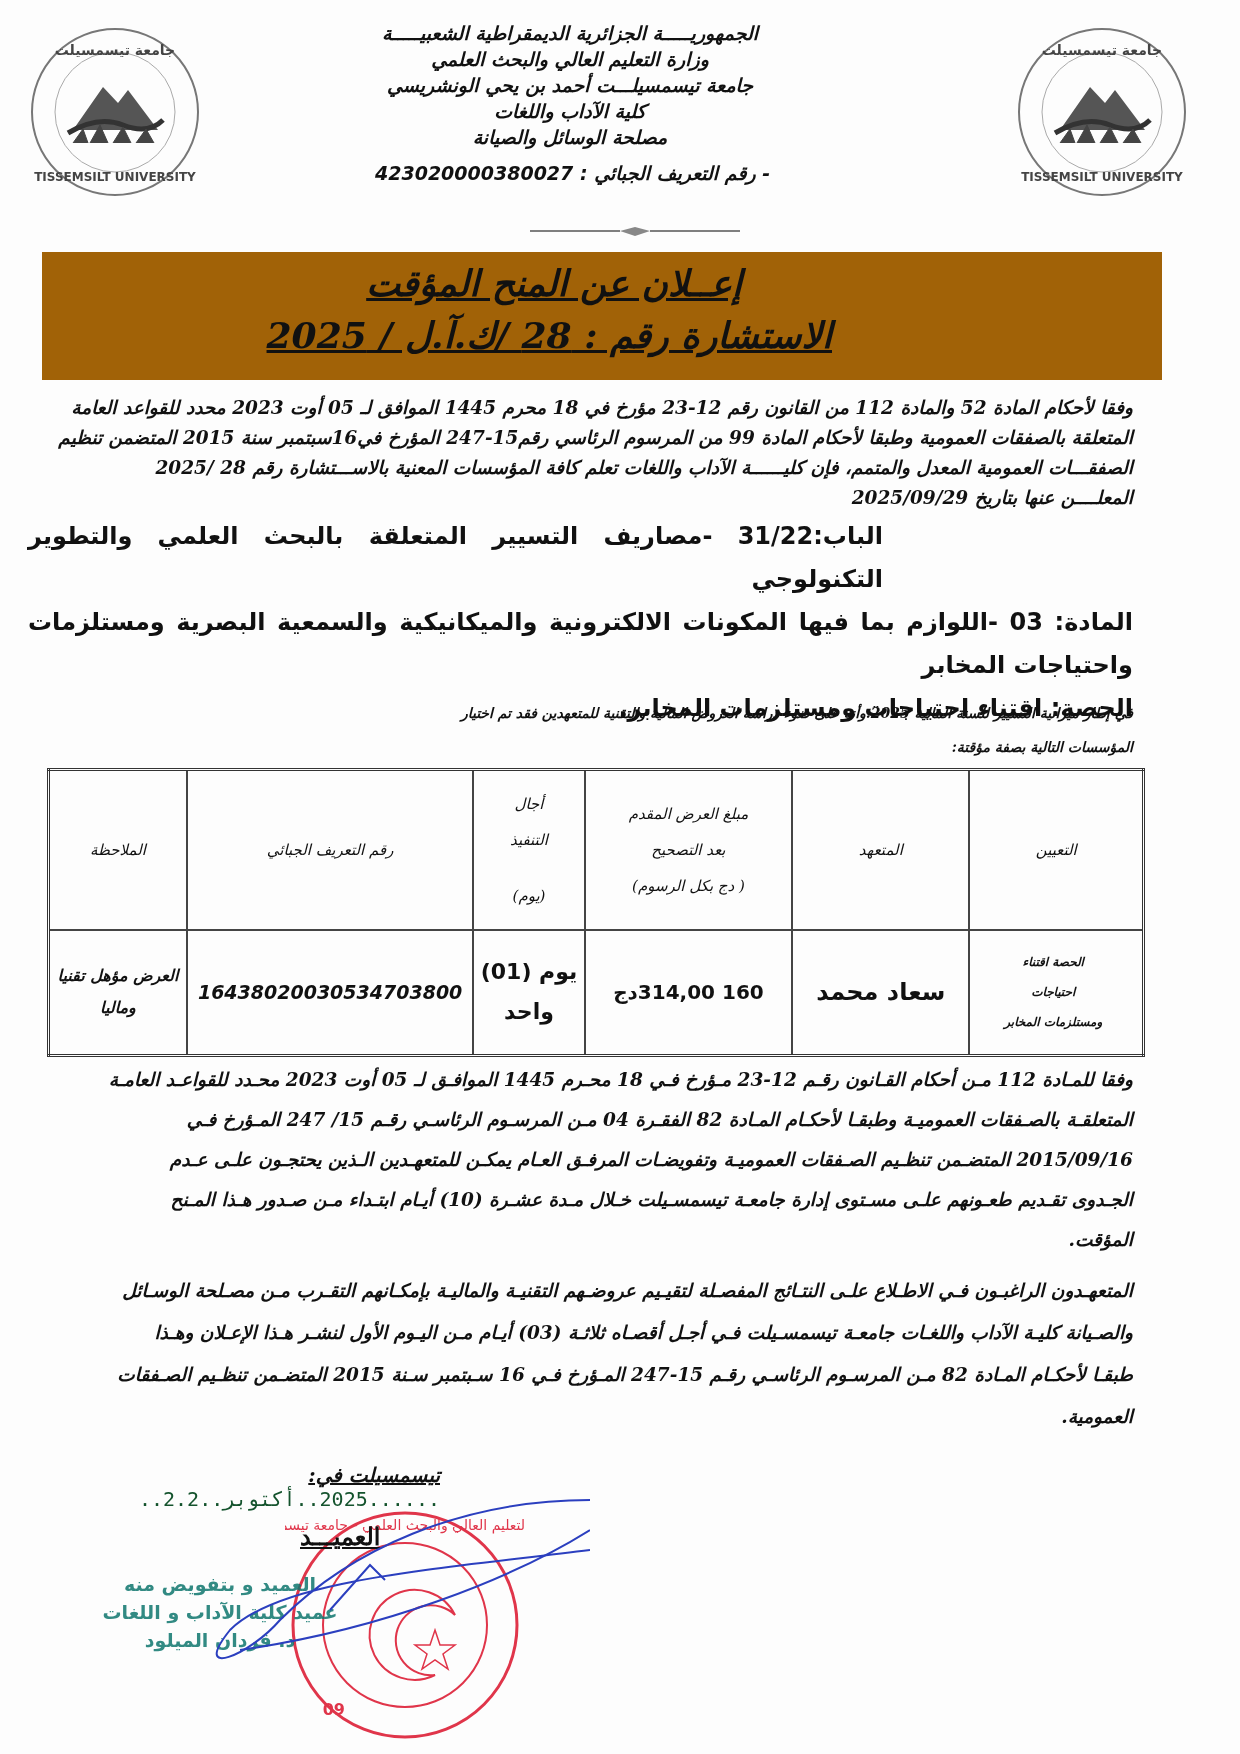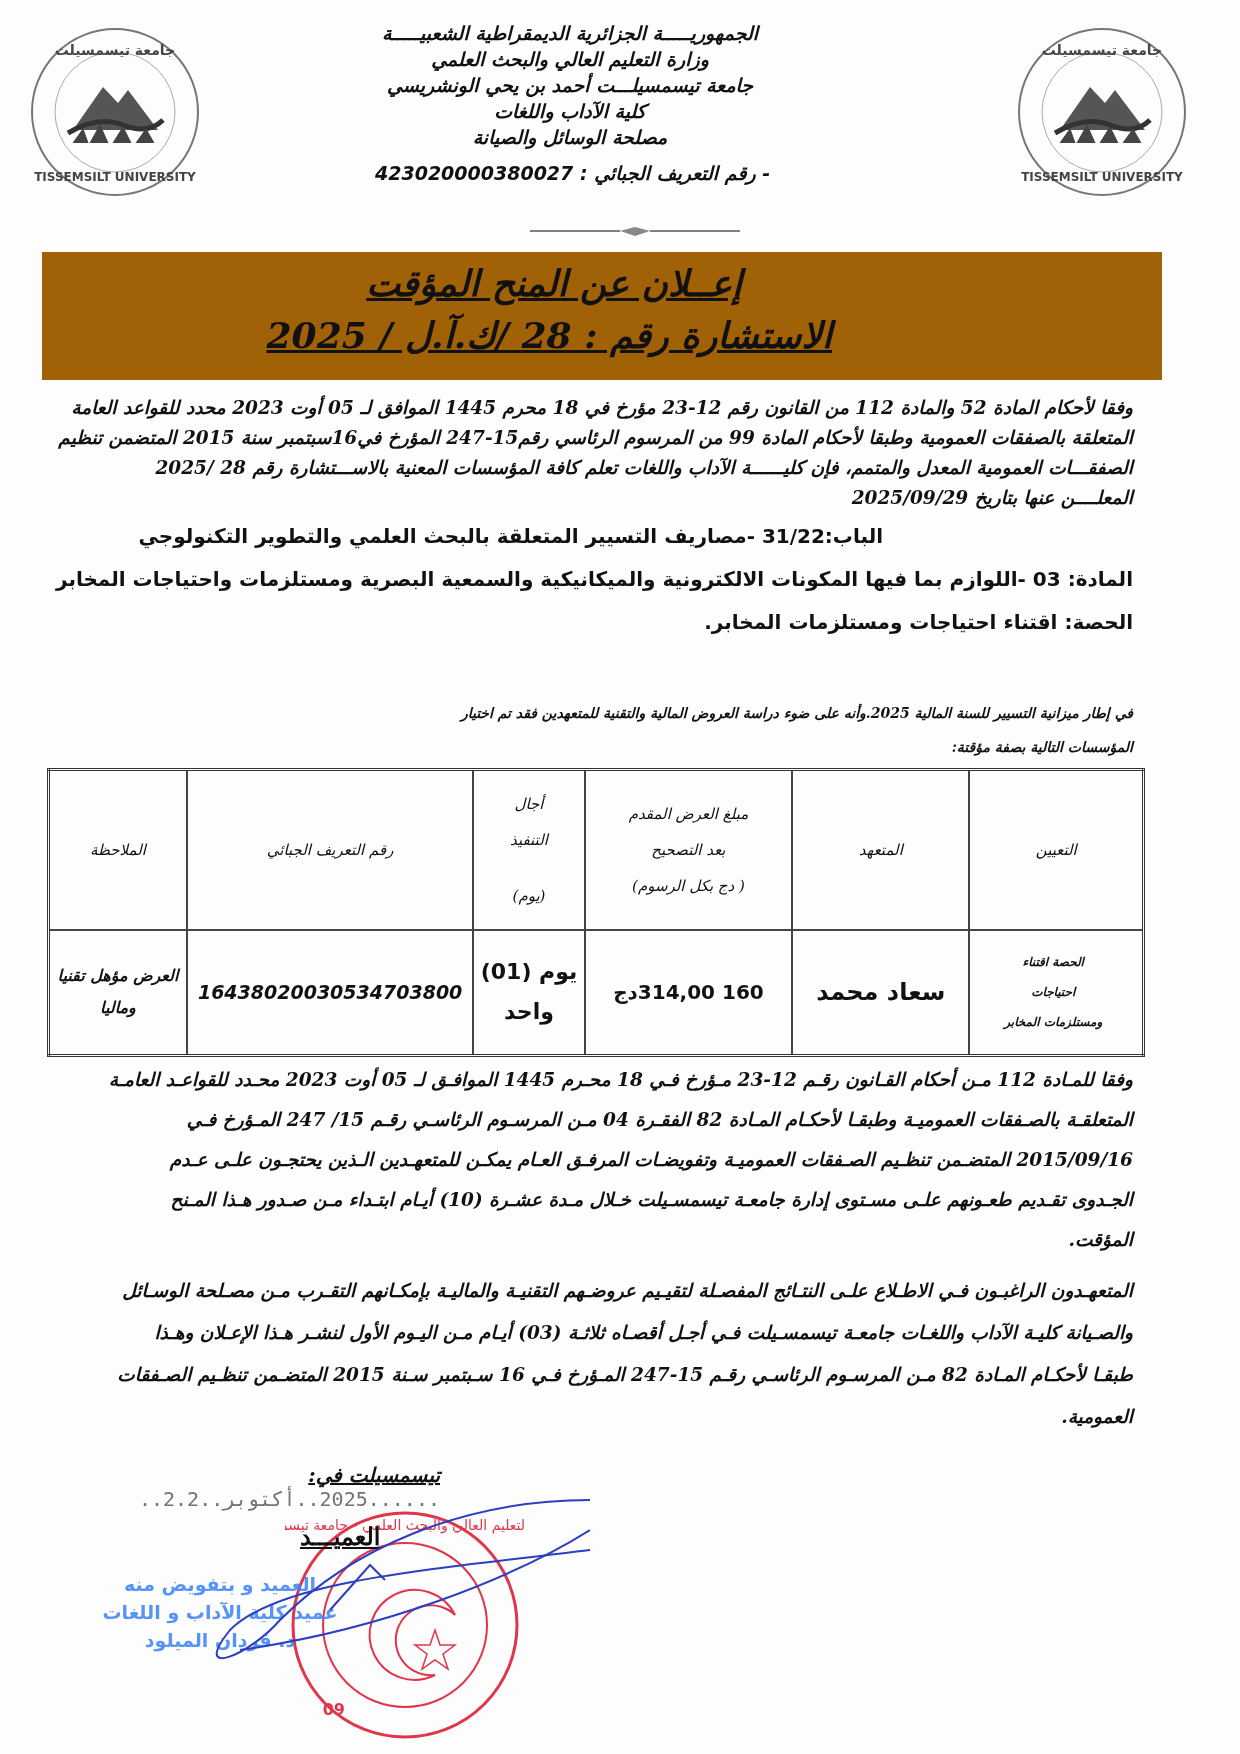--- a/index.html
+++ b/index.html
@@ -22,21 +22,21 @@
       background: #a16207; text-align: center; }
     .title-box .t1 { position: absolute; top: 10px; right: 420px; font-family: "DejaVu Serif", serif;
       font-weight: bold; font-style: italic; font-size: 36px; text-decoration: underline; }
     .title-box .t2 { position: absolute; top: 62px; right: 330px; font-family: "DejaVu Serif", serif;
       font-weight: bold; font-style: italic; font-size: 36px; text-decoration: underline; }
 
     .para { position: absolute; left: 28px; width: 1105px; font-family: "DejaVu Serif", serif;
       font-weight: bold; font-style: italic; font-size: 18.5px; line-height: 30px; text-align: justify; }
     .para p { margin: 0; }
     .p1 { top: 393px; }
-    .p2 { top: 520px; font-family: "DejaVu Sans", sans-serif; font-style: normal; font-size: 20px; line-height: 43px; }
+    .p2 { top: 520px; font-family: "DejaVu Sans", sans-serif; font-style: normal; font-size: 24px; line-height: 43px; }
     .p3 { top: 696px; font-size: 14px; line-height: 34px; }
     .p4 { top: 1060px; line-height: 40px; }
     .p5 { top: 1270px; line-height: 42px; }
 
     table.main { position: absolute; top: 768px; left: 47px; width: 1098px; border-collapse: collapse;
       border: 3px double #333; }
     table.main td, table.main th { border: 2px solid #444; text-align: center; vertical-align: middle; }
     table.main th { height: 160px; font-family: "DejaVu Serif", serif; font-weight: normal; font-style: italic; font-size: 15px; line-height: 36px; }
     table.main td { height: 126px; font-weight: bold; }
     .c-note { width: 128px; }
@@ -48,24 +48,24 @@
     td.lot { text-align: right; padding-right: 6px; font-style: italic; font-size: 12px; line-height: 30px; }
     td.bidder { font-size: 24px; }
     td.amount { font-size: 20px; }
     td.dur { font-size: 22px; line-height: 40px; }
     td.tax { font-size: 19px; font-style: italic; }
     td.note { font-size: 16px; font-style: italic; line-height: 32px; }
 
     .sign-line { position: absolute; top: 1463px; left: 120px; width: 320px; font-family: "DejaVu Serif", serif;
       font-size: 20px; font-weight: bold; font-style: italic; }
     .sign-line .place { text-decoration: underline; }
-    .sign-line .date { color: #737373; font-style: normal; font-weight: normal; font-family: "DejaVu Sans Mono", monospace; }
+    .sign-line .date { color: #14532d; font-style: normal; font-weight: normal; font-family: "DejaVu Sans Mono", monospace; }
     .dean { position: absolute; top: 1522px; left: 300px; font-family: "DejaVu Serif", serif; font-size: 24px; font-weight: bold;
       text-decoration: underline; }
-    .stamp-text { position: absolute; top: 1570px; left: 85px; width: 270px; color: #3b82f6; font-family: "DejaVu Sans", sans-serif;
+    .stamp-text { position: absolute; top: 1570px; left: 85px; width: 270px; color: #0f766e; font-family: "DejaVu Sans", sans-serif;
       font-weight: bold; font-size: 19px; line-height: 28px; text-align: center; opacity: 0.85; }
     .seal { position: absolute; top: 1505px; left: 285px; width: 240px; height: 240px; }
     .signature { position: absolute; top: 1470px; left: 130px; width: 460px; height: 200px; pointer-events: none; }
   </style>
 </head>
 <body>
 
 <svg class="logo logo-left" viewBox="0 0 175 175">
   <circle cx="87" cy="87" r="83" fill="none" stroke="#777" stroke-width="2"></circle>
   <circle cx="87" cy="87" r="60" fill="none" stroke="#aaa" stroke-width="1"></circle>

